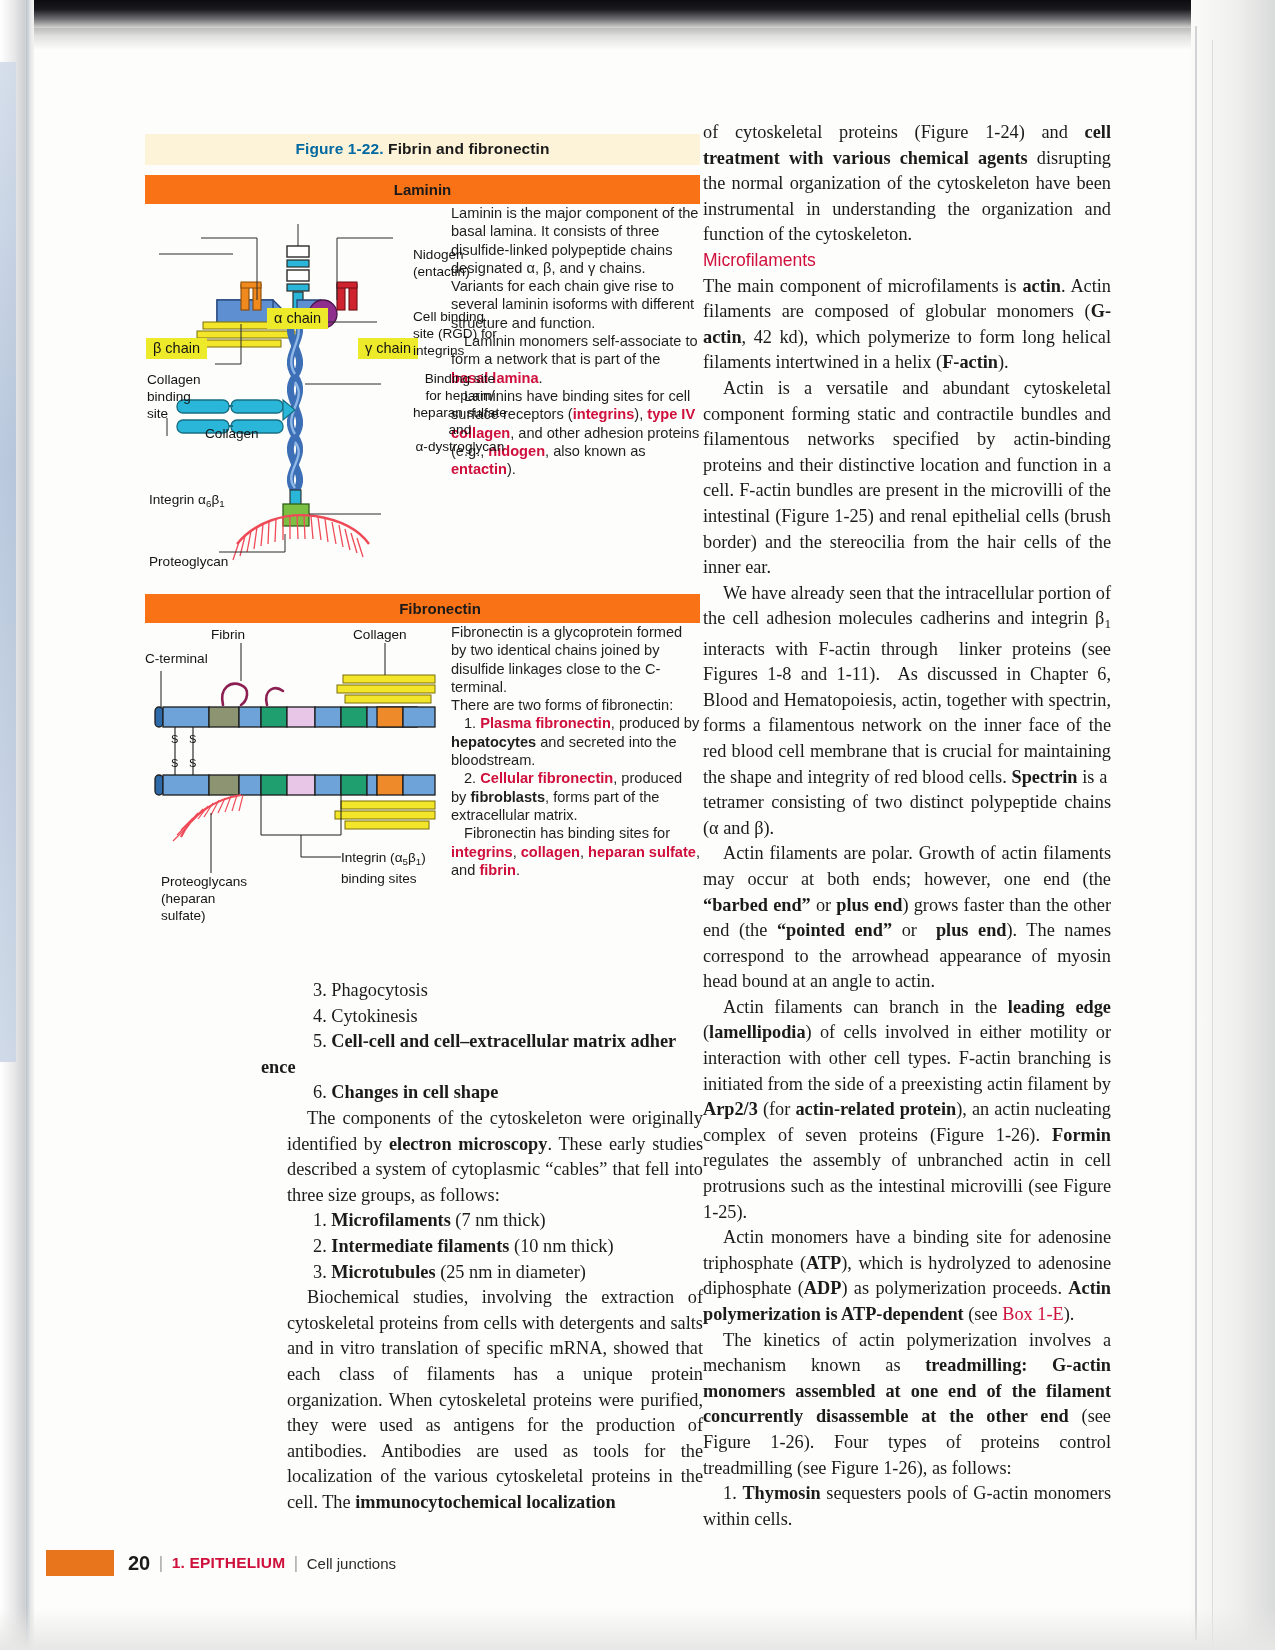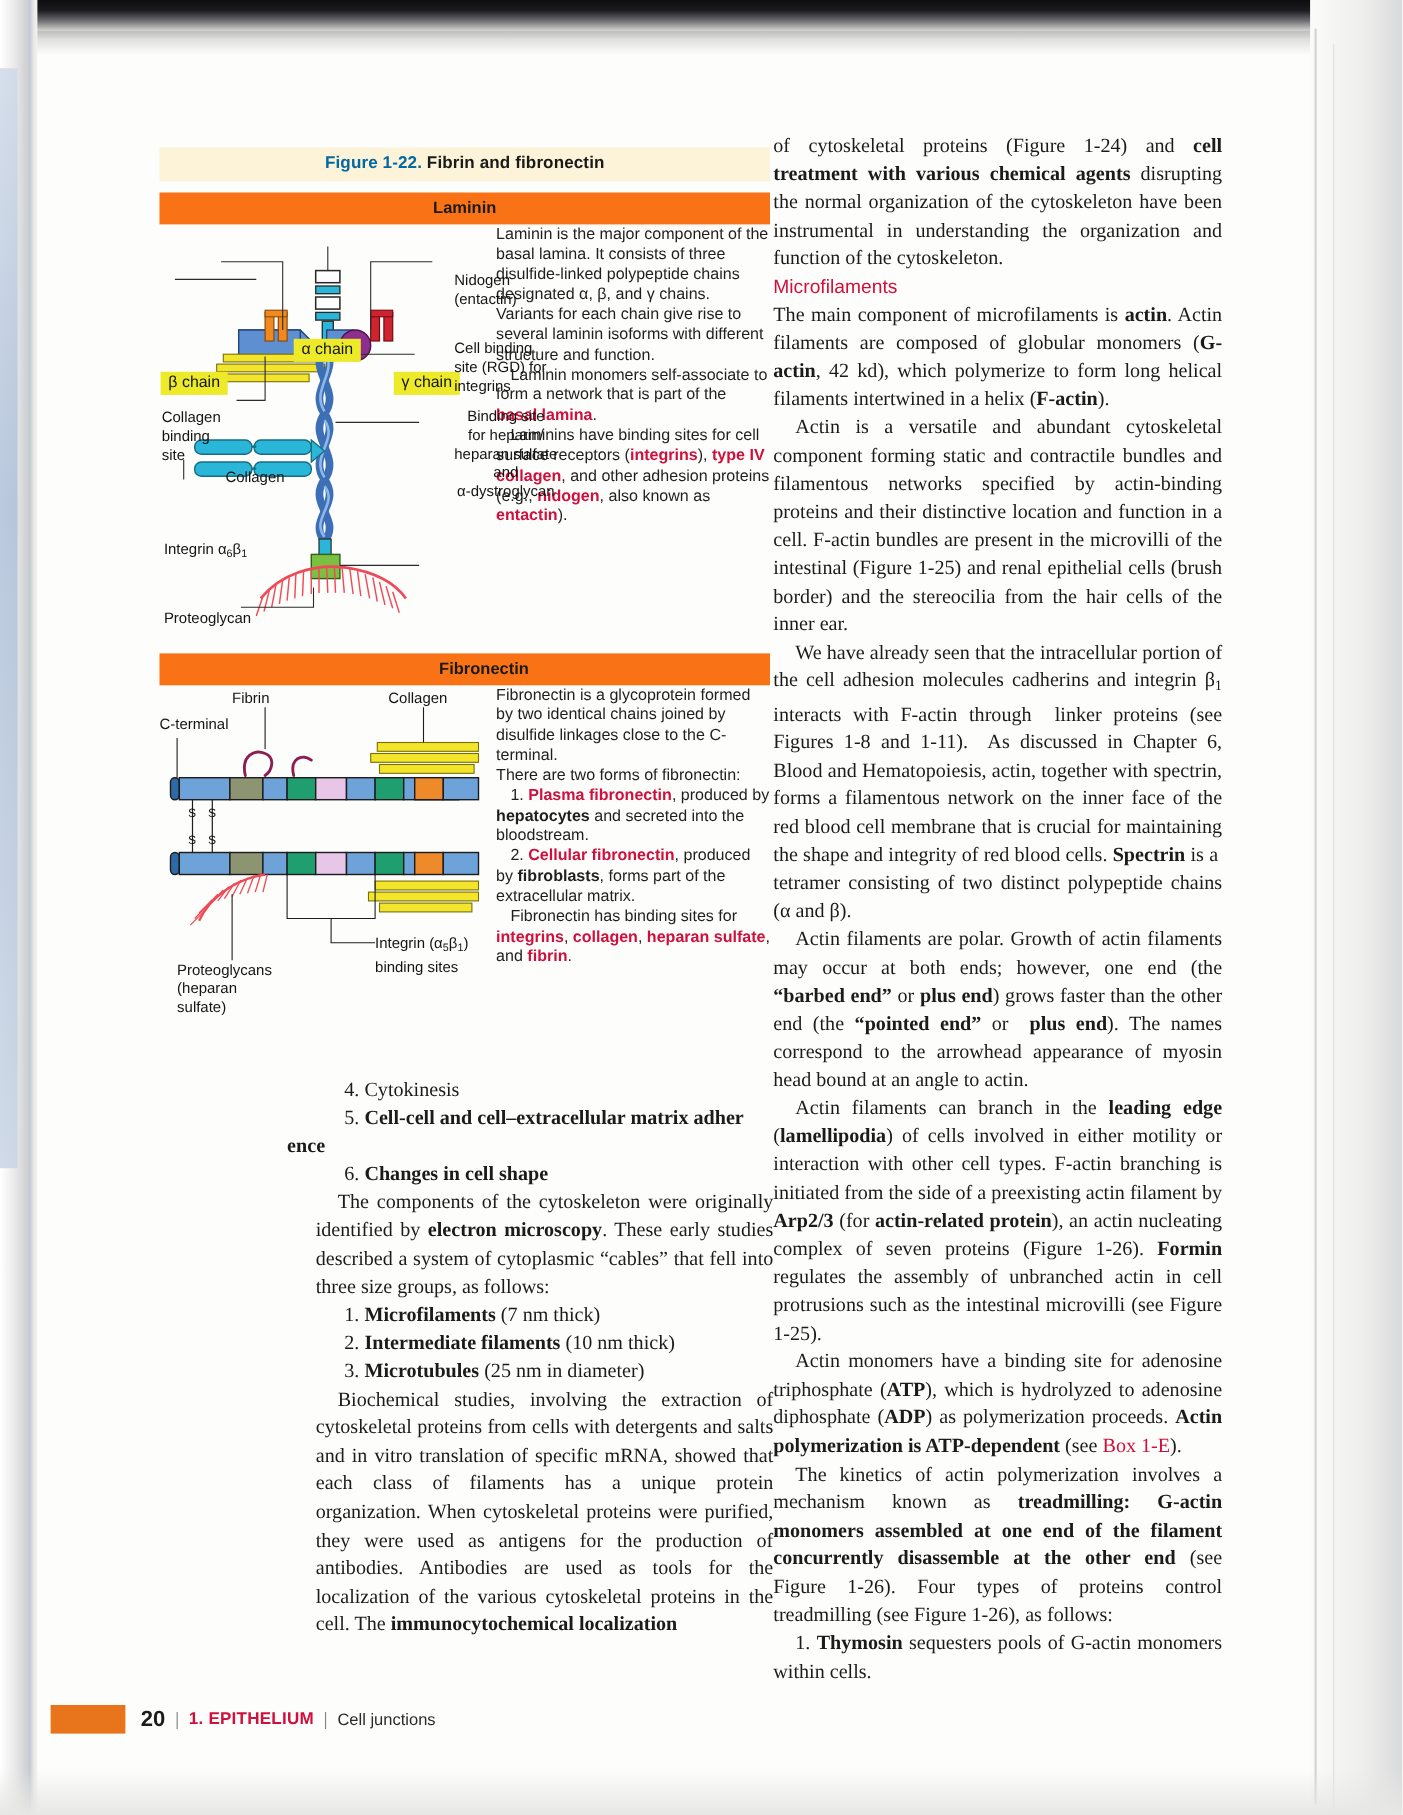--- a/index.html
+++ b/index.html
@@ -487,20 +487,21 @@
         <p>Fibronectin is a glycoprotein formed by two identical chains joined by disulfide linkages close to the C-terminal.</p>
         <p>There are two forms of fibronectin:</p>
         <p class="ind">1. <span class="red-b">Plasma fibronectin</span>, produced by <b>hepatocytes</b> and secreted into the bloodstream.</p>
         <p class="ind">2. <span class="red-b">Cellular fibronectin</span>, produced by <b>fibroblasts</b>, forms part of the extracellular matrix.</p>
         <p class="ind">Fibronectin has binding sites for <span class="red-b">integrins</span>, <span class="red-b">collagen</span>, <span class="red-b">heparan sulfate</span>, and <span class="red-b">fibrin</span>.</p>
       </div>
     </div>
   </div>
 
   <div class="col" id="col-left">
+    <p class="num">3. Phagocytosis</p>
     <p class="num">4. Cytokinesis</p>
     <p style="padding-left:26px; text-indent:0;">5. <b>Cell-cell and cell–extracellular matrix adher</b><span style="margin-left:-26px"></span></p>
     <p style="margin-left:-26px;"><b>ence</b></p>
     <p class="num">6. <b>Changes in cell shape</b></p>
     <p class="ind">The components of the cytoskeleton were originally identified by <b>electron microscopy</b>. These early studies described a system of cytoplasmic “cables” that fell into three size groups, as follows:</p>
     <p class="num">1. <b>Microfilaments</b> (7 nm thick)</p>
     <p class="num">2. <b>Intermediate filaments</b> (10 nm thick)</p>
     <p class="num">3. <b>Microtubules</b> (25 nm in diameter)</p>
     <p class="ind">Biochemical studies, involving the extraction of cytoskeletal proteins from cells with detergents and salts and in vitro translation of specific mRNA, showed that each class of filaments has a unique protein organization. When cytoskeletal proteins were purified, they were used as antigens for the production of antibodies. Antibodies are used as tools for the localization of the various cytoskeletal proteins in the cell. The <b>immunocytochemical localization</b></p>
   </div>

